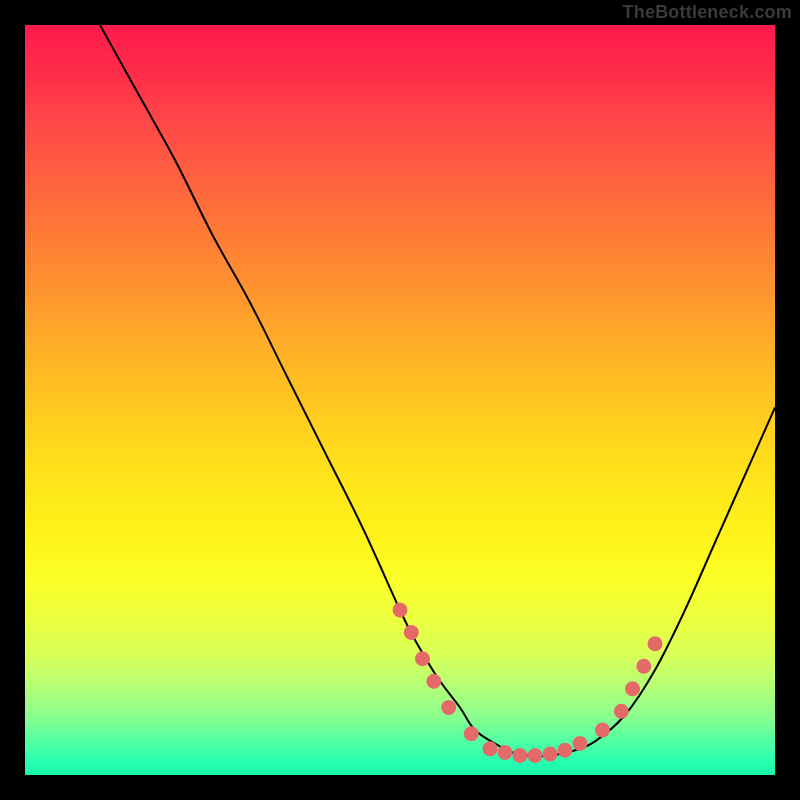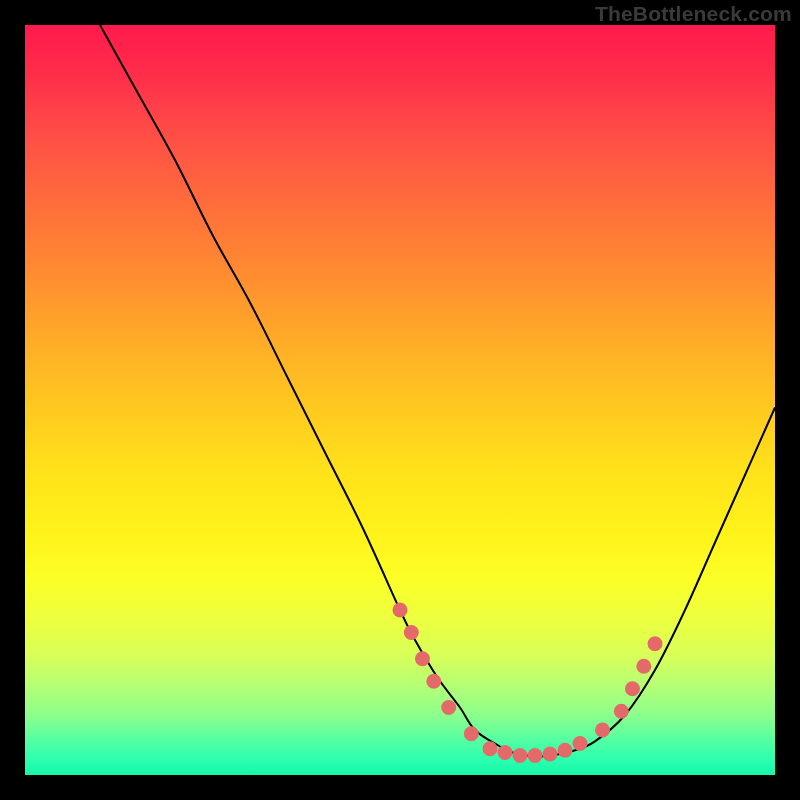--- a/index.html
+++ b/index.html
@@ -51,21 +51,21 @@
       #5affa0 95%,
       #2bffb0 98%,
       #16f7a8 100%
     );
   }
   .watermark {
     position: absolute;
     top: 2px;
     right: 8px;
     color: #3a3a3a;
-    font-size: 21px;
+    font-size: 18px;
     font-weight: 600;
     letter-spacing: 0.2px;
     user-select: none;
   }
   svg.overlay {
     position: absolute;
     left: 0;
     top: 0;
     width: 100%;
     height: 100%;

